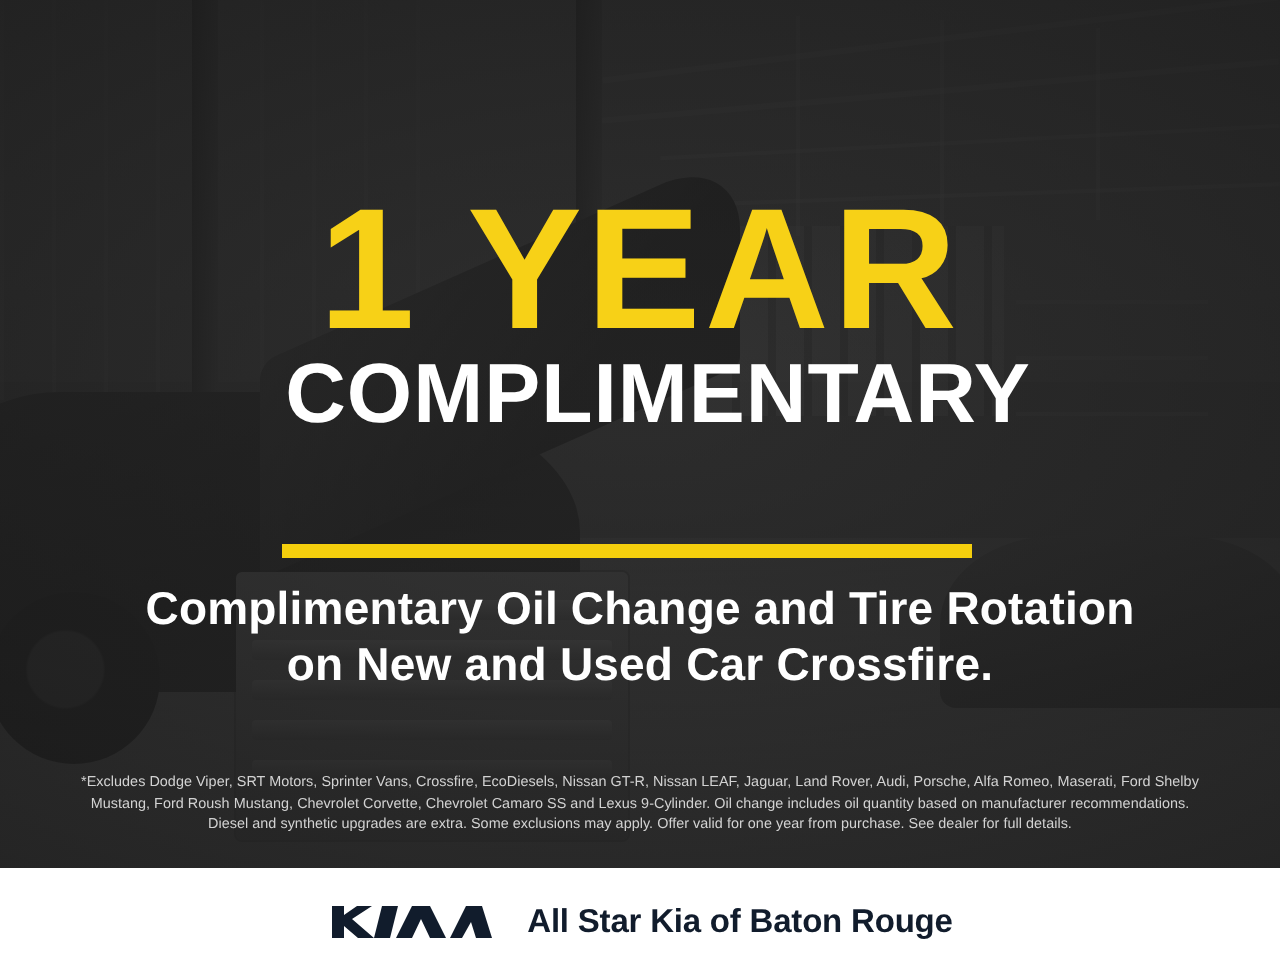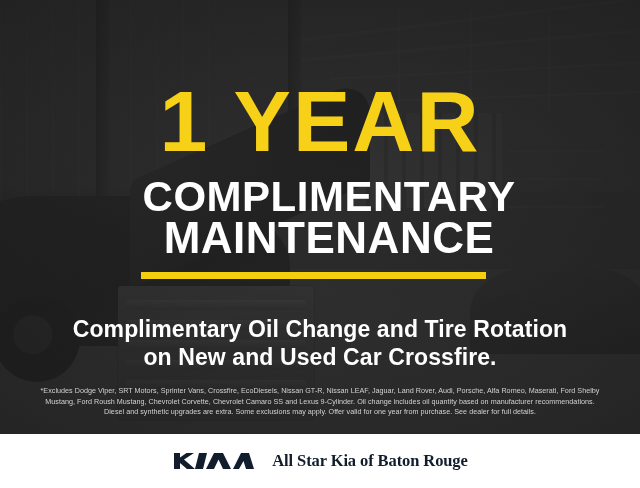--- a/index.html
+++ b/index.html
@@ -142,21 +142,21 @@
   .content {
     position: absolute;
     left: 0; top: 0;
     width: 640px; height: 434px;
     text-align: center;
   }
 
   .headline {
     position: absolute;
     left: 0; right: 0;
-    top: 78px;
+    top: 92px;
     color: #f7d117;
     font-size: 86px;
     line-height: 86px;
     font-weight: bold;
     letter-spacing: 2px;
   }
 
   .subhead {
     position: absolute;
     left: 0; right: 0;
@@ -181,21 +181,20 @@
 
   .tagline {
     position: absolute;
     left: 0; right: 0;
     top: 290px;
     color: #ffffff;
     font-weight: bold;
     font-size: 23px;
     line-height: 28px;
     letter-spacing: 0.1px;
-    margin-top: 25px;
   }
 
   .disclaimer {
     position: absolute;
     left: 14px; right: 14px;
     top: 374px;
     color: #d2d2d2;
     font-size: 7.2px;
     line-height: 10.6px;
     letter-spacing: 0.02px;
@@ -214,21 +213,20 @@
     justify-content: center;
   }
   .footer-inner { display: flex; align-items: center; gap: 16px; }
   .kia-logo { display: block; }
   .dealer-name {
     color: #111c2c;
     font-size: 16.5px;
     font-weight: bold;
     letter-spacing: -0.1px;
     white-space: nowrap;
-    font-family: Liberation Serif, serif;
   }
 </style>
 </head>
 <body>
 
 <div id="ad">
 
   <div class="hero">
     <div class="grayscale-filter" style="position:absolute;inset:0;">
       <div class="bg-layer bg-ceiling"></div>
@@ -267,21 +265,20 @@
     </div>
     <div class="scrim"></div>
   </div>
 
   <div class="content">
 
     <div class="headline">1 YEAR</div>
 
     <div class="subhead">
       <span>COMPLIMENTARY</span>
-      <span class="line2">MAINTENANCE</span>
     </div>
 
     <div class="divider"></div>
 
     <div class="tagline">
       <div>Complimentary Oil Change and Tire Rotation</div>
       <div>on New and Used Car Crossfire.</div>
     </div>
 
     <div class="disclaimer">

